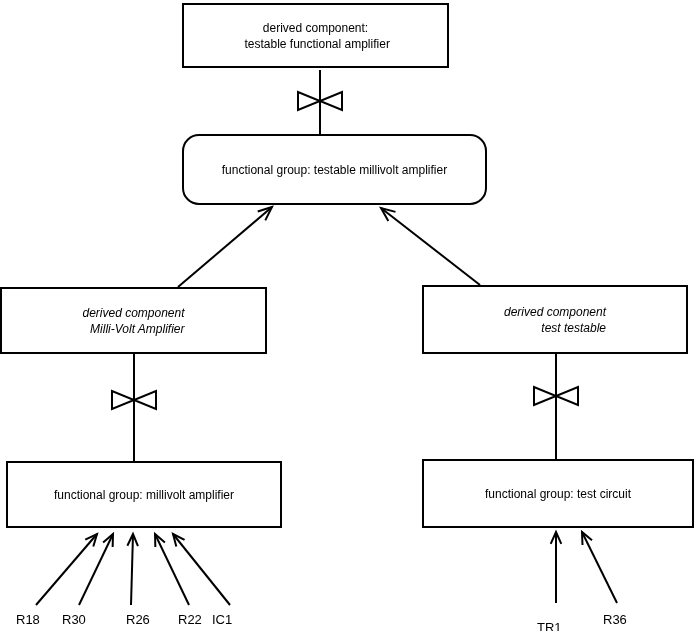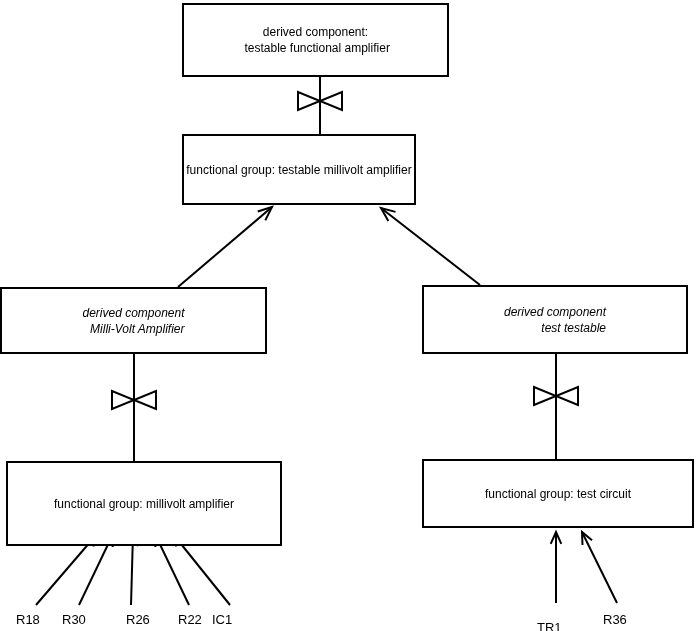--- a/index.html
+++ b/index.html
@@ -78,37 +78,37 @@
         <polyline points="164.9077494959184,542.4164422368437 155,534 155.3458086699756,546.9953998154643" stroke="#000000" stroke-width="2" fill="none"></polyline>
         <line x1="230" y1="605" x2="173" y2="534" stroke="#000000" stroke-width="2"></line>
         <polyline points="184.5647261119177,539.9377697796672 173,534 176.2975053563413,546.5748343299186" stroke="#000000" stroke-width="2" fill="none"></polyline>
         <line x1="556" y1="603" x2="556" y2="532" stroke="#000000" stroke-width="2"></line>
         <polyline points="561.3008858897745,543.87015622406 556,532 550.6991141102255,543.87015622406" stroke="#000000" stroke-width="2" fill="none"></polyline>
         <line x1="617" y1="603" x2="582" y2="532" stroke="#000000" stroke-width="2"></line>
         <polyline points="592.0030024598935,540.3030079963447 582,532 582.493854509237,544.9906161410345" stroke="#000000" stroke-width="2" fill="none"></polyline>
       </g>
   </svg>
 
-  <div class="node-box" style="left: 182px; top: 3px; width: 267px; height: 74px;">
+  <div class="node-box" style="left: 182px; top: 3px; width: 267px; height: 65px;">
     <div class="node-text center"><span>derived component:</span><br><span> testable functional amplifier</span></div>
   </div>
 
-  <div class="node-box" style="left: 182px; top: 134px; width: 234px; height: 71px;">
+  <div class="node-box" style="left: 182px; top: 134px; width: 305px; height: 71px; border-radius: 17px;">
     <div class="node-text center"><span>functional group: testable millivolt amplifier</span></div>
   </div>
 
   <div class="node-box" style="left: 0px; top: 287px; width: 267px; height: 67px;">
     <div class="node-text left"><span>derived component</span><br><span>Milli-Volt Amplifier</span></div>
   </div>
 
   <div class="node-box" style="left: 422px; top: 285px; width: 266px; height: 69px;">
     <div class="node-text left"><span>derived component</span><br><span>test testable</span></div>
   </div>
 
-  <div class="node-box" style="left: 6px; top: 461px; width: 276px; height: 85px;">
+  <div class="node-box" style="left: 6px; top: 461px; width: 276px; height: 67px;">
     <div class="node-text center"><span>functional group: millivolt amplifier</span></div>
   </div>
 
   <div class="node-box" style="left: 422px; top: 459px; width: 272px; height: 69px;">
     <div class="node-text center"><span>functional group: test circuit</span></div>
   </div>
 
   <div class="leaf-label" style="left: 16px; top: 612px;">R18</div>
   <div class="leaf-label" style="left: 62px; top: 612px;">R30</div>
   <div class="leaf-label" style="left: 126px; top: 612px;">R26</div>

